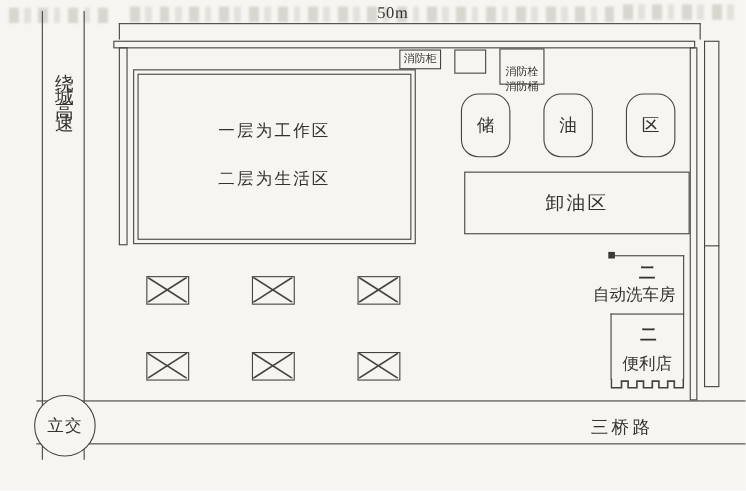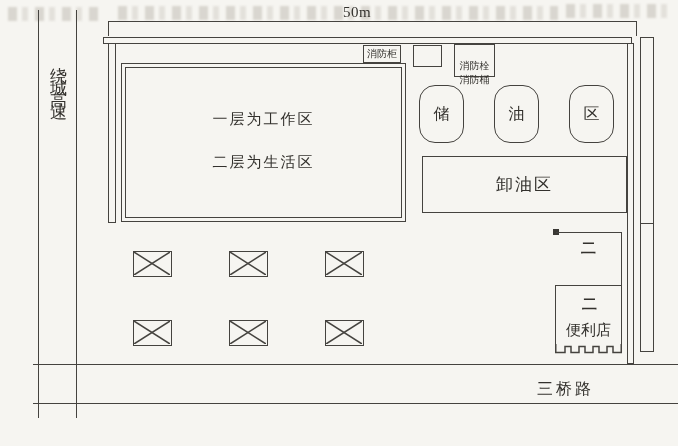--- a/index.html
+++ b/index.html
@@ -63,33 +63,36 @@
   <div class="bleed" style="left:566px;top:4px;width:106px;"></div>
 
   <div class="vline" style="left:38px;top:10px;height:408px;"></div>
   <div class="vline" style="left:76px;top:10px;height:408px;"></div>
   <div class="road-label-v" style="left:48px;top:54px;">绕城高速</div>
 
   <div class="hline" style="left:33px;top:364px;width:645px;"></div>
   <div class="hline" style="left:33px;top:403px;width:645px;"></div>
   <div class="label-15" style="left:537px;top:379px;font-size:16px;letter-spacing:3px;">三桥路</div>
 
+  <div class="circle" style="left:31px;top:359px;width:54px;height:54px;">
+    <span>立交</span>
+  </div>
 
   <div class="dim-line" style="left:108px;top:21px;width:529px;"></div>
   <div class="dim-tick" style="left:108px;top:21px;"></div>
   <div class="dim-tick" style="left:635.5px;top:21px;"></div>
   <div class="dim-label" style="left:343px;top:4px;">50m</div>
 
   <div class="wall" style="left:103px;top:37px;width:529px;height:7px;"></div>
   <div class="wall" style="left:108px;top:43px;width:8px;height:180px;"></div>
   <div class="wall" style="left:627px;top:43px;width:7px;height:321px;"></div>
   <div class="wall" style="left:640px;top:37px;width:14px;height:315px;"></div>
   <div class="hline" style="left:640px;top:223px;width:14px;"></div>
 
-  <div class="building" style="left:121px;top:63px;width:285px;height:159px;">
+  <div class="building" style="left:121px;top:63px;width:257px;height:159px;">
     <div class="building-inner"></div>
     <div class="building-text" style="top:46px;">一层为工作区</div>
     <div class="building-text" style="top:89px;">二层为生活区</div>
   </div>
 
   <div class="small-box" style="left:363px;top:45px;width:38px;height:18px;line-height:16px;">
     <span>消防柜</span>
   </div>
   <div class="small-box" style="left:413px;top:45px;width:29px;height:22px;"></div>
   <div class="small-box" style="left:454px;top:44px;width:41px;height:33px;padding-top:14px;">
@@ -145,20 +148,21 @@
     <svg width="36" height="23" viewBox="0 0 36 23">
         <line x1="0" y1="0" x2="36" y2="23" stroke="#45433f" stroke-width="1.5"></line>
         <line x1="36" y1="0" x2="0" y2="23" stroke="#45433f" stroke-width="1.5"></line>
       </svg>
   </div>
 
   <div class="dot" style="left:553px;top:229px;"></div>
   <div class="hline" style="left:556px;top:232px;width:66px;"></div>
   <div class="vline" style="left:620.5px;top:232px;height:53px;"></div>
   <div class="door-symbol" style="left:581px;top:239px;">二</div>
+  <div class="label-15" style="left:539px;top:259px;">自动洗车房</div>
 
   <div class="store-box" style="left:555px;top:285px;width:67px;height:60px;">
     <div class="door-symbol" style="left:26px;top:9px;">二</div>
     <div class="label-15" style="left:10px;top:35px;">便利店</div>
   </div>
   <svg class="abs" style="left:555px;top:344px;" width="67" height="10" viewBox="0 0 67 10">
     <path d="M0.75,0 L0.75,8.5 L10,8.5 L10,2.5 L16,2.5 L16,8.5 L24,8.5 L24,2.5 L30,2.5 L30,8.5 L38,8.5 L38,2.5 L44,2.5 L44,8.5 L52,8.5 L52,2.5 L58,2.5 L58,8.5 L66.25,8.5 L66.25,0" fill="none" stroke="#45433f" stroke-width="1.5"></path>
   </svg>
 
 

